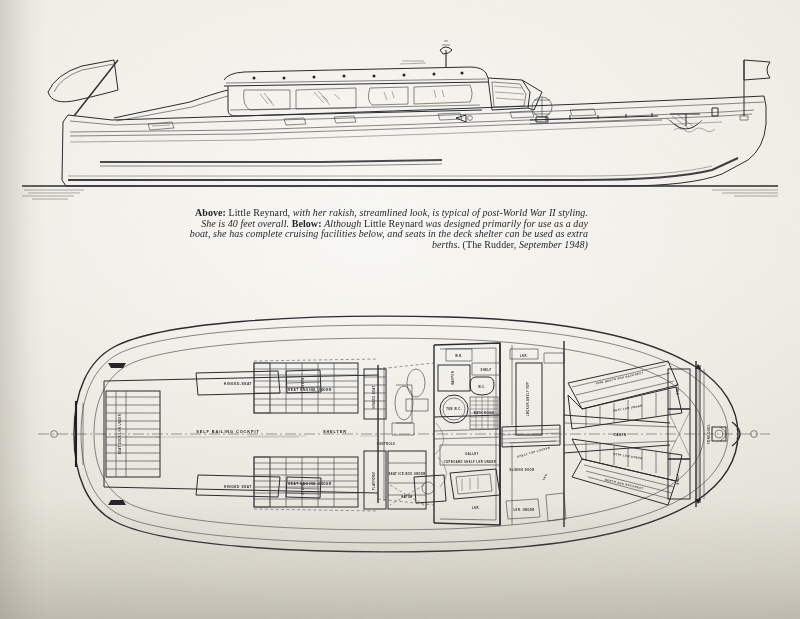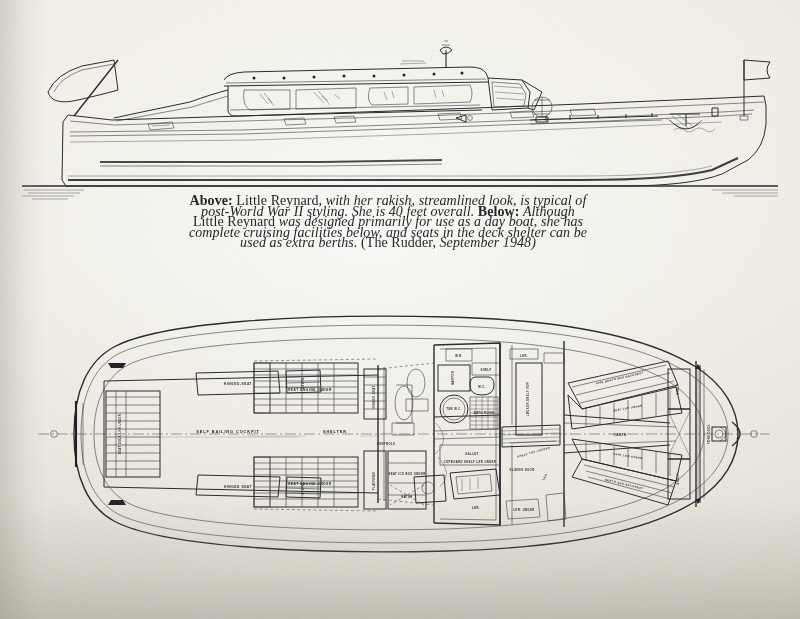--- a/index.html
+++ b/index.html
@@ -48,27 +48,27 @@
     pointer-events: none;
   }
 
   .figure { position: absolute; }
   #profile-figure { left: 22px; top: 20px; width: 756px; height: 185px; }
   #plan-figure    { left: 48px; top: 305px; width: 712px; height: 258px; }
 
   #caption {
     position: absolute;
     left: 188px;
-    top: 196px;
+    top: 208px;
     width: 400px;
-    font-size: 14px;
+    font-size: 10px;
     line-height: 10.6px;
     color: #25262c;
     letter-spacing: .07px;
-    text-align: center;
+    text-align: right;
   }
   #caption .lead { font-weight: bold; font-style: normal; }
   #caption .rom  { font-style: normal; }
   #caption .ital { font-style: italic; }
 
   svg { display: block; overflow: visible; }
   .ink      { fill: none; stroke: #2b2b30; stroke-width: 1; }
   .ink-thin { fill: none; stroke: #3a3a40; stroke-width: .6; }
   .ink-hair { fill: none; stroke: #4a4a50; stroke-width: .45; }
   .ink-bold { fill: none; stroke: #1f1f24; stroke-width: 2.1; }

